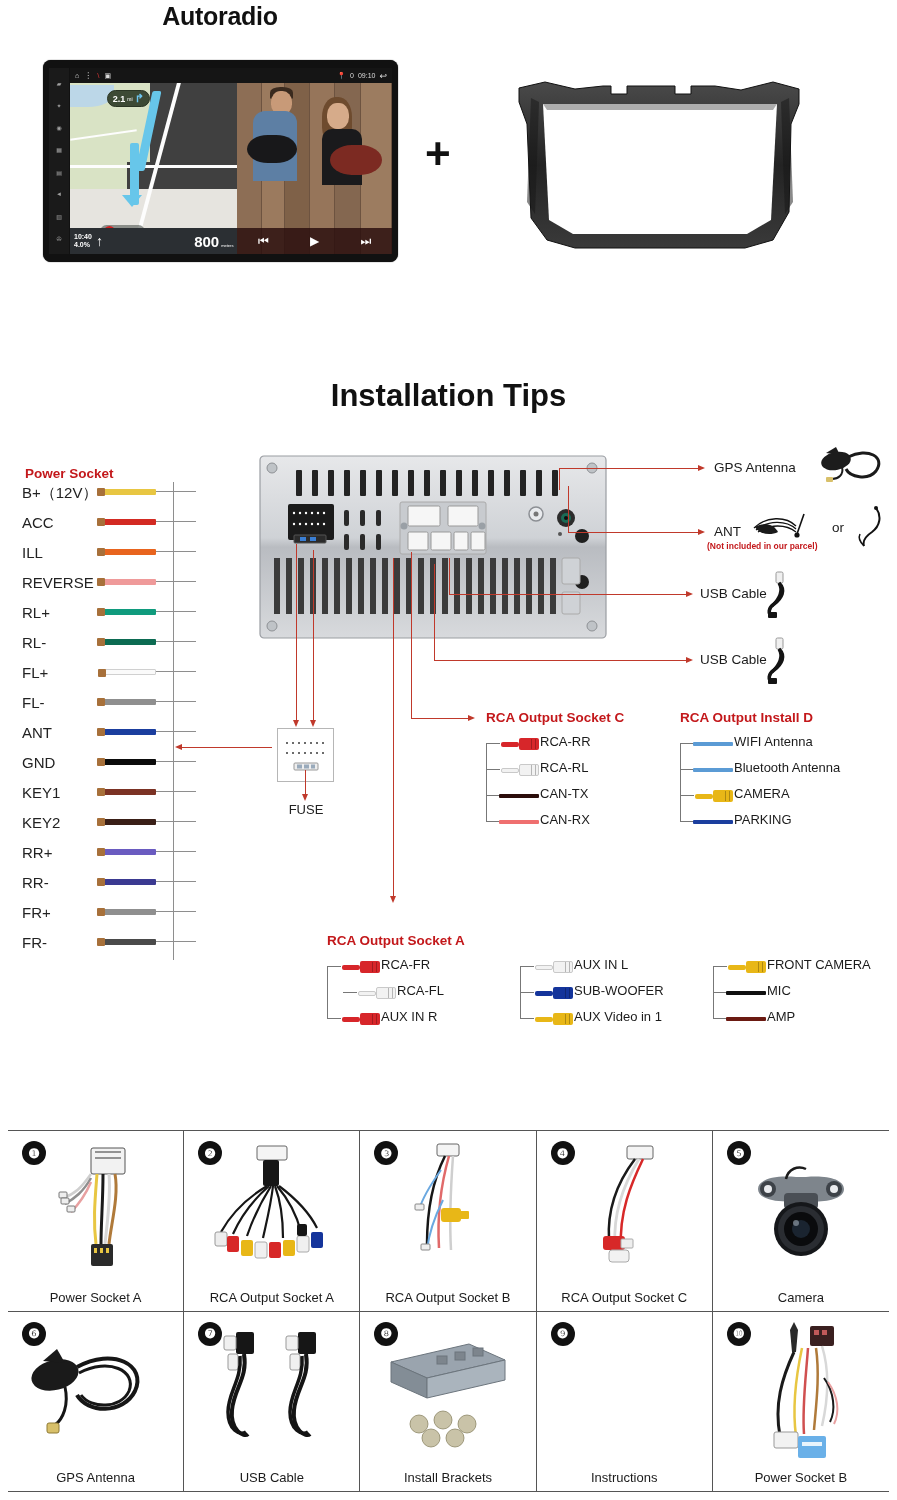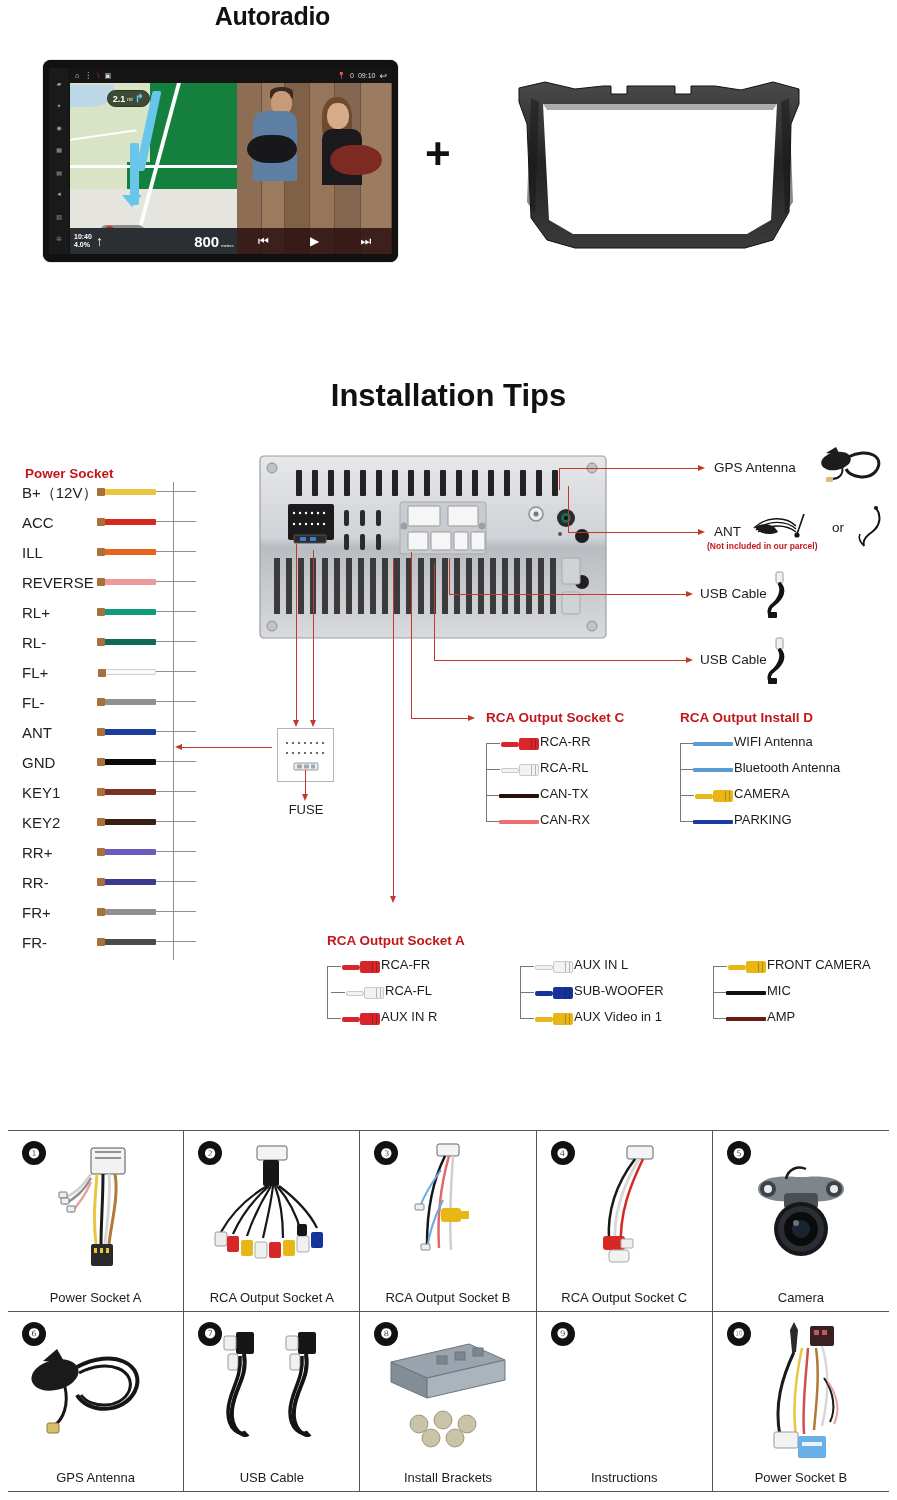--- a/index.html
+++ b/index.html
@@ -13,21 +13,21 @@
     overflow:hidden;
   }
 
   
   #top-section { position:relative; width:897px; height:300px; }
   .top-title {
     position:absolute; top:2px;
     font-size:25px; font-weight:bold; letter-spacing:-0.3px;
     color:#111; text-align:center;
   }
-  #title-autoradio { left:110px; width:220px;text-align:right; }
+  #title-autoradio { left:110px; width:220px; }
   #title-frame     { left:560px; width:210px; }
 
   
   #headunit {
     position:absolute; left:43px; top:60px; width:355px; height:202px;
     background:#111; border-radius:8px; padding:8px 6px 8px 6px;
     box-shadow:0 0 1px #000;
   }
   #hu-sidebar {
     position:absolute; left:6px; top:8px; width:20px; height:186px;
@@ -42,21 +42,21 @@
     background:#0d0d0d; overflow:hidden; display:flex; flex-direction:column;
   }
   #hu-statusbar {
     height:15px; background:#151515; display:flex; align-items:center;
     padding:0 5px; gap:5px; color:#dcdcdc; font-size:7px; flex:0 0 auto;
   }
   #hu-statusbar .sb-right { margin-left:auto; display:flex; align-items:center; gap:4px; }
   #hu-body { flex:1; display:flex; position:relative; }
 
   
-  #nav-pane { width:52%; position:relative; background:#15803d; overflow:hidden; }
+  #nav-pane { width:52%; position:relative; background:#404040; overflow:hidden; }
   .map-green { position:absolute; background:#d9e3c5; }
   .map-gray  { position:absolute; background:#e6e4df; }
   .map-water { position:absolute; background:#bcd7e8; }
   .map-road  { position:absolute; background:#fdfdfd; }
   #route-line {
     position:absolute; left:44%; top:8px; width:9px; height:80px;
     background:#67c6ea; transform:skewX(-12deg); border-radius:2px;
   }
   #route-line2 {
     position:absolute; left:36%; top:60px; width:9px; height:62px;
@@ -723,21 +723,21 @@
       <div class="sock-item" style="top: 0px; left: 0px; position: absolute; width: 200px;">
         <span class="si-lead"></span>
         <span class="rca">
           <span class="tip" style="background:#d7262a"></span>
           <span class="barrel" style="background:#d7262a"></span>
           <span class="ring"></span>
           <span class="ring2"></span>
         </span>
         <span class="si-label">RCA-FR</span>
       </div>
-      <div class="sock-item" style="top: 26px; left: 4px; position: absolute; width: 200px;">
+      <div class="sock-item" style="top: 26px; left: 16px; position: absolute; width: 200px;">
         <span class="si-lead"></span>
         <span class="rca">
           <span class="tip" style="background:#f2f2f2;border:1px solid #c9c9c9"></span>
           <span class="barrel" style="background:#f2f2f2;border:1px solid #c9c9c9"></span>
           <span class="ring"></span>
           <span class="ring2"></span>
         </span>
         <span class="si-label">RCA-FL</span>
       </div>
       <div class="sock-item" style="top: 52px; left: 0px; position: absolute; width: 200px;">

